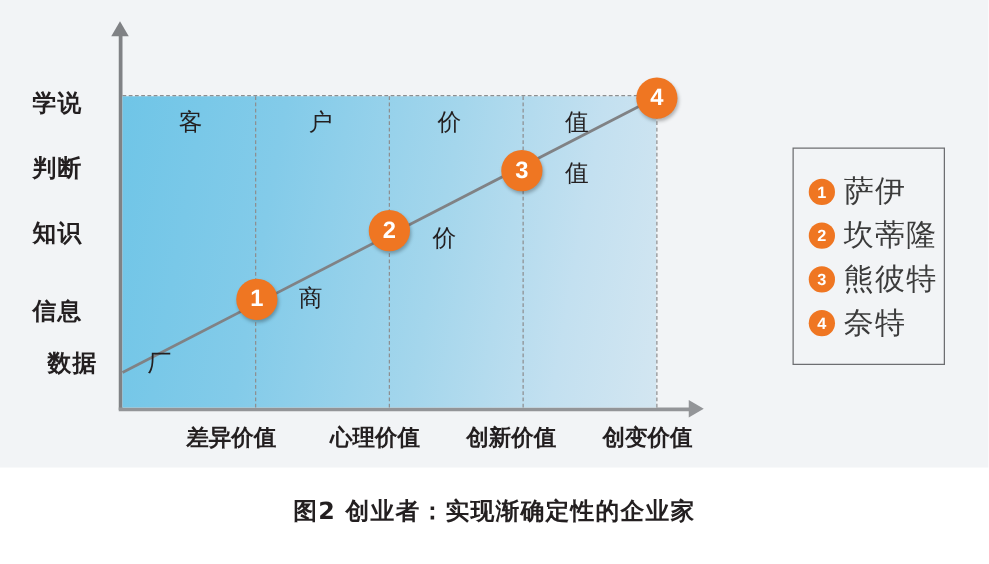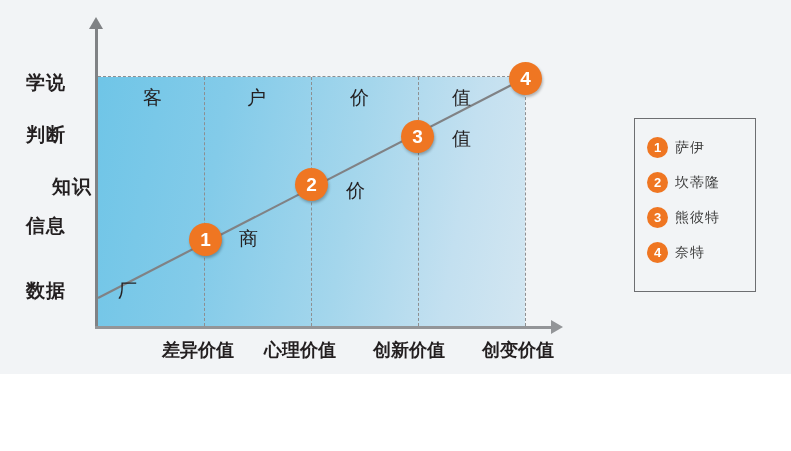--- a/index.html
+++ b/index.html
@@ -162,21 +162,21 @@
     background: #ef7622;
     color: #ffffff;
     font-size: 13px;
     font-weight: bold;
     line-height: 21px;
     text-align: center;
     font-family: "Liberation Sans", "DejaVu Sans", sans-serif;
     flex: 0 0 auto;
   }
   .legend-text {
-    font-size: 14px;
+    font-size: 24px;
     color: #3b3b3b;
     font-family: "DejaVu Serif", "Liberation Serif", serif;
     white-space: nowrap;
     letter-spacing: 1px;
   }
   
   #caption {
     position: absolute;
     left: 0;
     top: 396px;
@@ -210,26 +210,26 @@
         <div class="grid-v" style="left: 525px;"></div>
       </div>
 
     <svg id="trend-line-svg" viewBox="0 0 791 374">
       <line x1="98" y1="298" x2="525" y2="78" stroke="#808285" stroke-width="2.2"></line>
     </svg>
 
     <div id="y-labels">
         <div class="y-label" style="top: 70px;">学说</div>
         <div class="y-label" style="top: 122px;">判断</div>
-        <div class="y-label" style="top: 174px; margin-left: 26px;">知识</div>
-        <div class="y-label" style="top: 213px;">信息</div>
-        <div class="y-label" style="top: 278px;">数据</div>
+        <div class="y-label" style="top: 174px;">知识</div>
+        <div class="y-label" style="top: 236px;">信息</div>
+        <div class="y-label" style="top: 278px; margin-left: 12px;">数据</div>
       </div>
     <div id="x-labels">
-        <div class="x-label" style="left: 162px;">差异价值</div>
+        <div class="x-label" style="left: 149px;">差异价值</div>
         <div class="x-label" style="left: 264px; text-align: right;">心理价值</div>
         <div class="x-label" style="left: 373px; text-align: center;">创新价值</div>
         <div class="x-label" style="left: 482px; font-family: Liberation Mono, monospace;">创变价值</div>
       </div>
     <div id="plot-chars">
         <div class="plot-char" style="left: 143px; top: 85px;">客</div>
         <div class="plot-char" style="left: 247px; top: 85px;">户</div>
         <div class="plot-char" style="left: 350px; top: 85px;">价</div>
         <div class="plot-char" style="left: 452px; top: 85px;">值</div>
         <div class="plot-char" style="left: 118px; top: 278px;">厂</div>
@@ -258,14 +258,15 @@
           <div class="legend-text">熊彼特</div>
         </div>
         <div class="legend-row" style="top: 123px;">
           <div class="legend-marker">4</div>
           <div class="legend-text">奈特</div>
         </div>
       </div>
 
   </div>
 
+  <div id="caption">图2  创业者：实现渐确定性的企业家</div>
 
 </div>
 
 </body></html>

